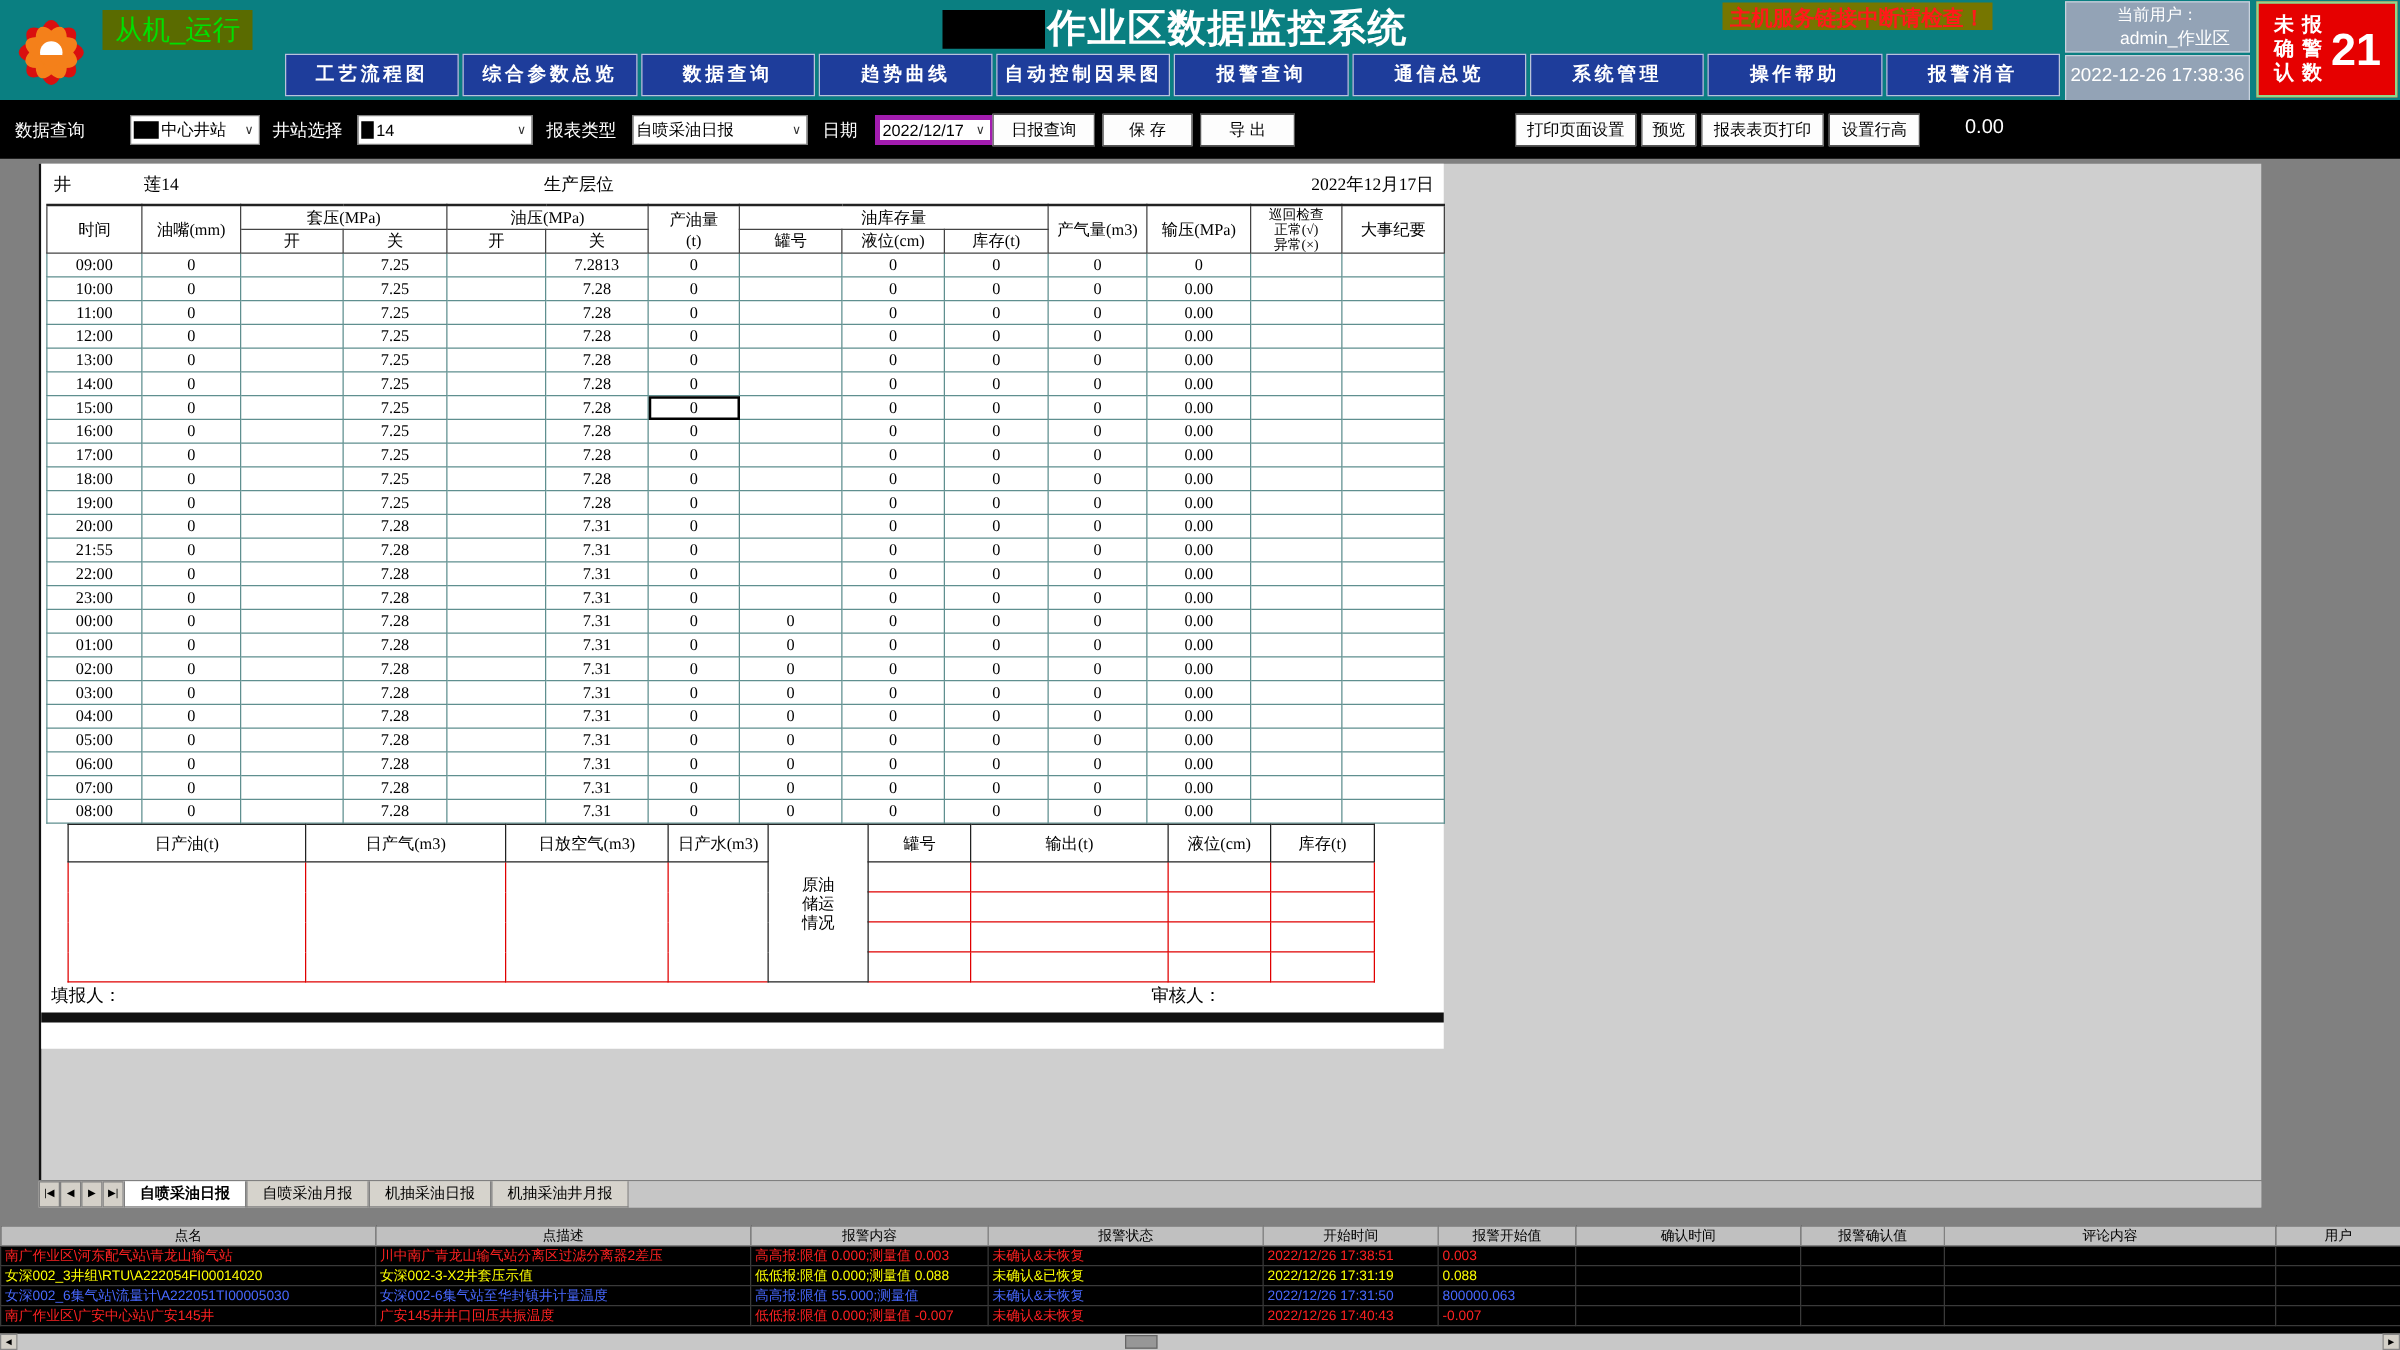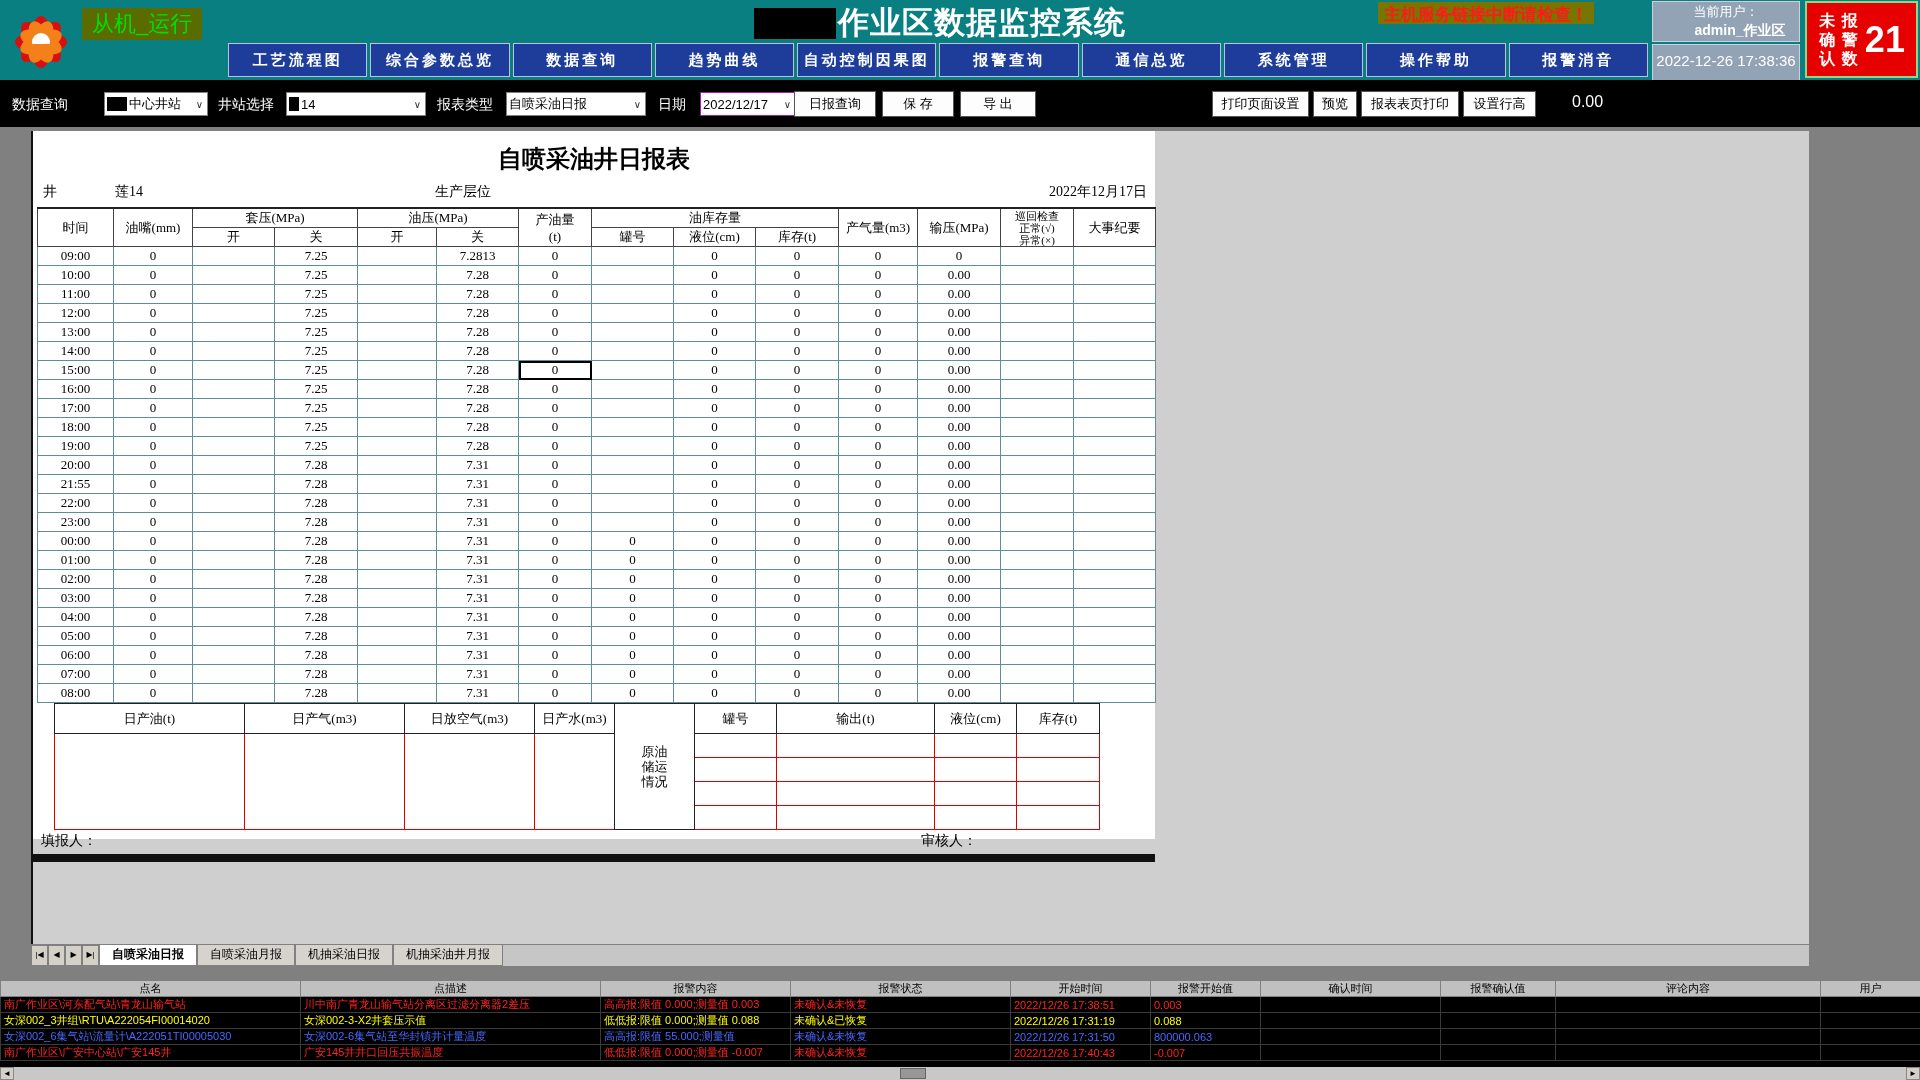--- a/index.html
+++ b/index.html
@@ -12,21 +12,21 @@
   .logo { position:absolute; left:3px; top:2px; width:76px; height:76px; }
   .run-status { position:absolute; left:82px; top:8px; height:32px; padding:2px 10px;
     background:#5a6b00; color:#00e000; font-size:22px; font-weight:normal; line-height:28px; }
   .title-redact { position:absolute; left:754px; top:8px; width:82px; height:31px; background:#000; }
   .app-title { position:absolute; left:838px; top:2px; color:#fff; font-size:31px; font-weight:bold;
     letter-spacing:1px; }
   .warning { position:absolute; left:1378px; top:2px; height:22px; padding:1px 6px;
     background:#767600; color:#ff1a1a; font-size:17px; font-weight:bold; }
   .user-panel { position:absolute; left:1652px; top:1px; width:148px; height:41px; background:#93a3b6;
     color:#fff; text-align:center; font-size:13px; line-height:19px; border:1px solid #c8d2dd; }
-  .user-panel .uname { font-weight:bold; font-size:14px;margin-left:28px; }
+  .user-panel .uname { font-weight:normal; font-size:14px;margin-left:28px; }
   .clock-panel { position:absolute; left:1652px; top:44px; width:148px; height:46px; background:#93a3b6;
     color:#fff; font-size:15px; text-align:center; line-height:32px; border:1px solid #c8d2dd; }
   .alarm-box { position:absolute; left:1805px; top:1px; width:113px; height:77px; background:#e60000;
     border:2px solid #8cd98c; color:#fff; display:flex; align-items:center; justify-content:center; gap:4px; }
   .vlabel { display:inline-block; width:1.15em; font-size:16px; font-weight:bold; line-height:1.2;
     word-break:break-all; text-align:center; }
   .alarm-count { font-size:36px; font-weight:bold; margin-left:2px; }
 
   
   .menubar { position:absolute; left:228px; top:43px; width:1420px; height:34px; display:flex; gap:3px; }
@@ -168,37 +168,36 @@
       <span class="redact" style="width:10px"></span>
       <span>14</span>
       <span class="arr">∨</span>
     </div>
     <span class="lbl" style="left:437px">报表类型</span>
     <div class="combo" style="left:506px; width:140px">
       <span>自喷采油日报</span>
       <span class="arr">∨</span>
     </div>
     <span class="lbl" style="left:658px">日期</span>
-    <div class="combo" style="left:700px; width:96px; border:1px solid #a21caf">
+    <div class="combo" style="left:700px; width:96px; border:4px solid #a21caf">
       <span>2022/12/17</span>
       <span class="arr">∨</span>
     </div>
     <button class="tbtn" style="left:794px; width:82px">日报查询</button>
     <button class="tbtn" style="left:882px; width:72px">保 存</button>
     <button class="tbtn" style="left:960px; width:76px">导 出</button>
     <button class="tbtn" style="left:1212px; width:97px">打印页面设置</button>
     <button class="tbtn" style="left:1313px; width:44px">预览</button>
     <button class="tbtn" style="left:1361px; width:98px">报表表页打印</button>
     <button class="tbtn" style="left:1463px; width:73px">设置行高</button>
     <span class="val-display">0.00</span>
   </div>
 
   <div class="canvas">
     <div class="report">
-      <div class="r-title">自喷采油井日报表</div>
       <div class="r-info">
         <span class="w-lbl">井</span>
         <span class="w-name">莲14</span>
         <span class="l-lbl">生产层位</span>
         <span class="r-date">2022年12月17日</span>
       </div>
 
       <table class="rpt">
         <colgroup>
           <col style="width:76px">

